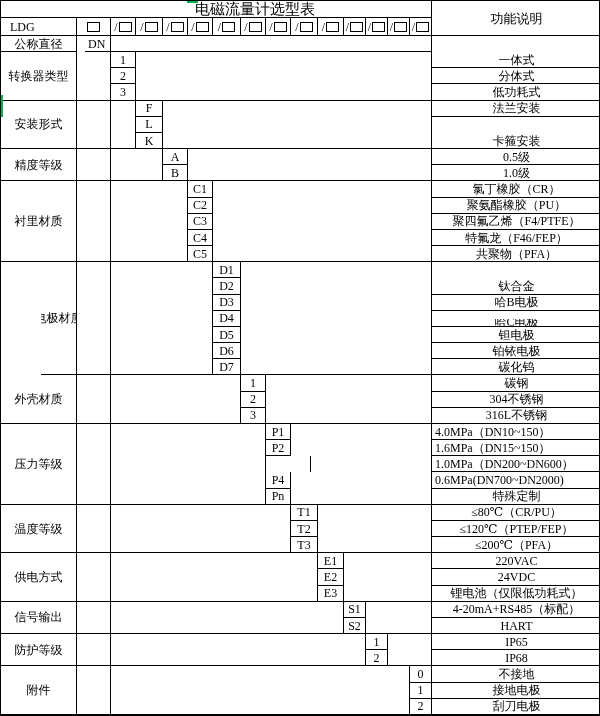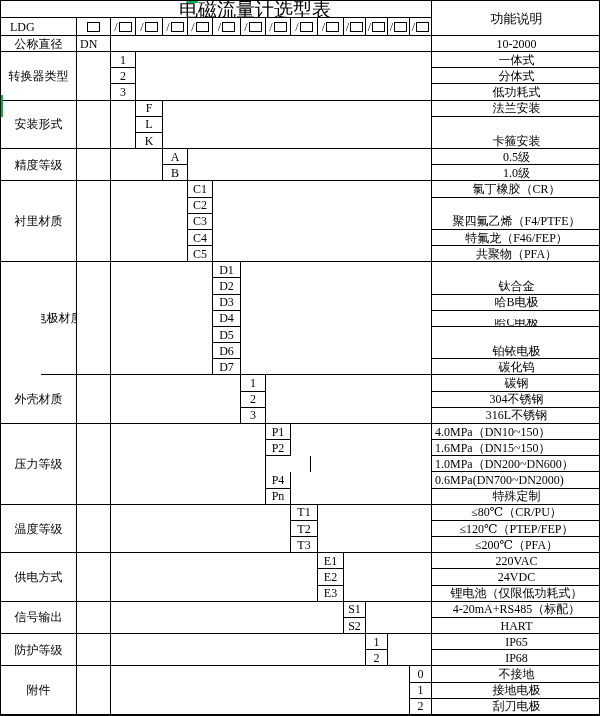--- a/index.html
+++ b/index.html
@@ -14,27 +14,27 @@
     background:#fff;
     color:#000;
     font-family:"Liberation Serif","DejaVu Serif",serif;
   }
   .cell{
     display:flex;align-items:center;justify-content:center;
     border-right:1px solid #000;border-bottom:1px solid #000;
     font-size:12px;line-height:1;overflow:hidden;white-space:nowrap;
     box-sizing:border-box;
   }
-  .title{grid-area:1/1/2/16;font-size:19px;padding-left:78px;}
+  .title{grid-area:1/1/2/16;font-size:15px;padding-left:78px;}
   .fnh{grid-area:1/16/3/17;border-right:none;font-size:13px;}
   .ldg{grid-area:2/1/3/2;justify-content:flex-start;padding-left:9px;}
   .boxc{grid-area:2/2/3/3;}
   .sq{display:inline-block;width:13px;height:10px;border:1px solid #000;box-sizing:border-box;}
   .hbox .sq{margin-left:1px;}
-  .dncode{justify-content:flex-start;padding-left:3px;}
+  .dncode{justify-content:flex-start;padding-left:3px;margin-left:8px;}
   .val{border-right:none;}
   .left{justify-content:flex-start;padding-left:3px;}
   .gmark{position:absolute;}
 </style>
 </head>
 <body>
 
 <div id="grid">
   <div class="cell title">电磁流量计选型表</div>
   <div class="cell fnh">功能说明</div>
@@ -89,21 +89,20 @@
     <div class="cell hbox" style="grid-area: 2 / 14;">
       <span>/</span>
       <span class="sq"></span>
     </div>
     <div class="cell hbox" style="grid-area: 2 / 15;">
       <span>/</span>
       <span class="sq"></span>
     </div>
     <div class="cell lblcat" style="grid-area: 3 / 1 / 4;">公称直径</div>
     <div class="cell dncode" style="grid-area: 3 / 2;">DN</div>
-    <div class="cell val" style="grid-area: 3 / 16;">10-2000</div>
     <div class="cell empty" style="grid-area: 3 / 3 / 4 / 16;"></div>
     <div class="cell lblcat" style="grid-area: 4 / 1 / 7;">转换器类型</div>
     <div class="cell empty" style="grid-area: 4 / 2 / 7;"></div>
     <div class="cell code" style="grid-area: 4 / 3;">1</div>
     <div class="cell val" style="grid-area: 4 / 16;">一体式</div>
     <div class="cell code" style="grid-area: 5 / 3;">2</div>
     <div class="cell val" style="grid-area: 5 / 16;">分体式</div>
     <div class="cell code" style="grid-area: 6 / 3;">3</div>
     <div class="cell val" style="grid-area: 6 / 16;">低功耗式</div>
     <div class="cell empty" style="grid-area: 4 / 4 / 7 / 16;"></div>
@@ -123,38 +122,40 @@
     <div class="cell val" style="grid-area: 10 / 16;">0.5级</div>
     <div class="cell code" style="grid-area: 11 / 5;">B</div>
     <div class="cell val" style="grid-area: 11 / 16;">1.0级</div>
     <div class="cell empty" style="grid-area: 10 / 6 / 12 / 16;"></div>
     <div class="cell lblcat" style="grid-area: 12 / 1 / 17;">衬里材质</div>
     <div class="cell empty" style="grid-area: 12 / 2 / 17;"></div>
     <div class="cell empty" style="grid-area: 12 / 3 / 17 / 6;"></div>
     <div class="cell code" style="grid-area: 12 / 6;">C1</div>
     <div class="cell val" style="grid-area: 12 / 16;">氯丁橡胶（CR）</div>
     <div class="cell code" style="grid-area: 13 / 6;">C2</div>
+    <div class="cell val" style="grid-area: 13 / 16;">聚氨酯橡胶（PU）</div>
     <div class="cell code" style="grid-area: 14 / 6;">C3</div>
     <div class="cell val" style="grid-area: 14 / 16;">聚四氟乙烯（F4/PTFE）</div>
     <div class="cell code" style="grid-area: 15 / 6;">C4</div>
     <div class="cell val" style="grid-area: 15 / 16;">特氟龙（F46/FEP）</div>
     <div class="cell code" style="grid-area: 16 / 6;">C5</div>
     <div class="cell val" style="grid-area: 16 / 16;">共聚物（PFA）</div>
     <div class="cell empty" style="grid-area: 12 / 7 / 17 / 16;"></div>
     <div class="cell lblcat" style="grid-area: 17 / 1 / 24; margin-left: 40px;">电极材质</div>
     <div class="cell empty" style="grid-area: 17 / 2 / 24;"></div>
     <div class="cell empty" style="grid-area: 17 / 3 / 24 / 7;"></div>
     <div class="cell code" style="grid-area: 17 / 7;">D1</div>
     <div class="cell code" style="grid-area: 18 / 7;">D2</div>
     <div class="cell val" style="grid-area: 18 / 16;">钛合金</div>
     <div class="cell code" style="grid-area: 19 / 7;">D3</div>
     <div class="cell val" style="grid-area: 19 / 16;">哈B电极</div>
     <div class="cell code" style="grid-area: 20 / 7;">D4</div>
     <div class="cell val" style="grid-area: 20 / 16; margin-top: 8px;">哈C电极</div>
     <div class="cell code" style="grid-area: 21 / 7;">D5</div>
+    <div class="cell val" style="grid-area: 21 / 16;">钽电极</div>
     <div class="cell code" style="grid-area: 22 / 7;">D6</div>
     <div class="cell val" style="grid-area: 22 / 16;">铂铱电极</div>
     <div class="cell code" style="grid-area: 23 / 7;">D7</div>
     <div class="cell val" style="grid-area: 23 / 16;">碳化钨</div>
     <div class="cell empty" style="grid-area: 17 / 8 / 24 / 16;"></div>
     <div class="cell lblcat" style="grid-area: 24 / 1 / 27; text-align: right;">外壳材质</div>
     <div class="cell empty" style="grid-area: 24 / 2 / 27;"></div>
     <div class="cell empty" style="grid-area: 24 / 3 / 27 / 8;"></div>
     <div class="cell code" style="grid-area: 24 / 8;">1</div>
     <div class="cell val" style="grid-area: 24 / 16;">碳钢</div>

